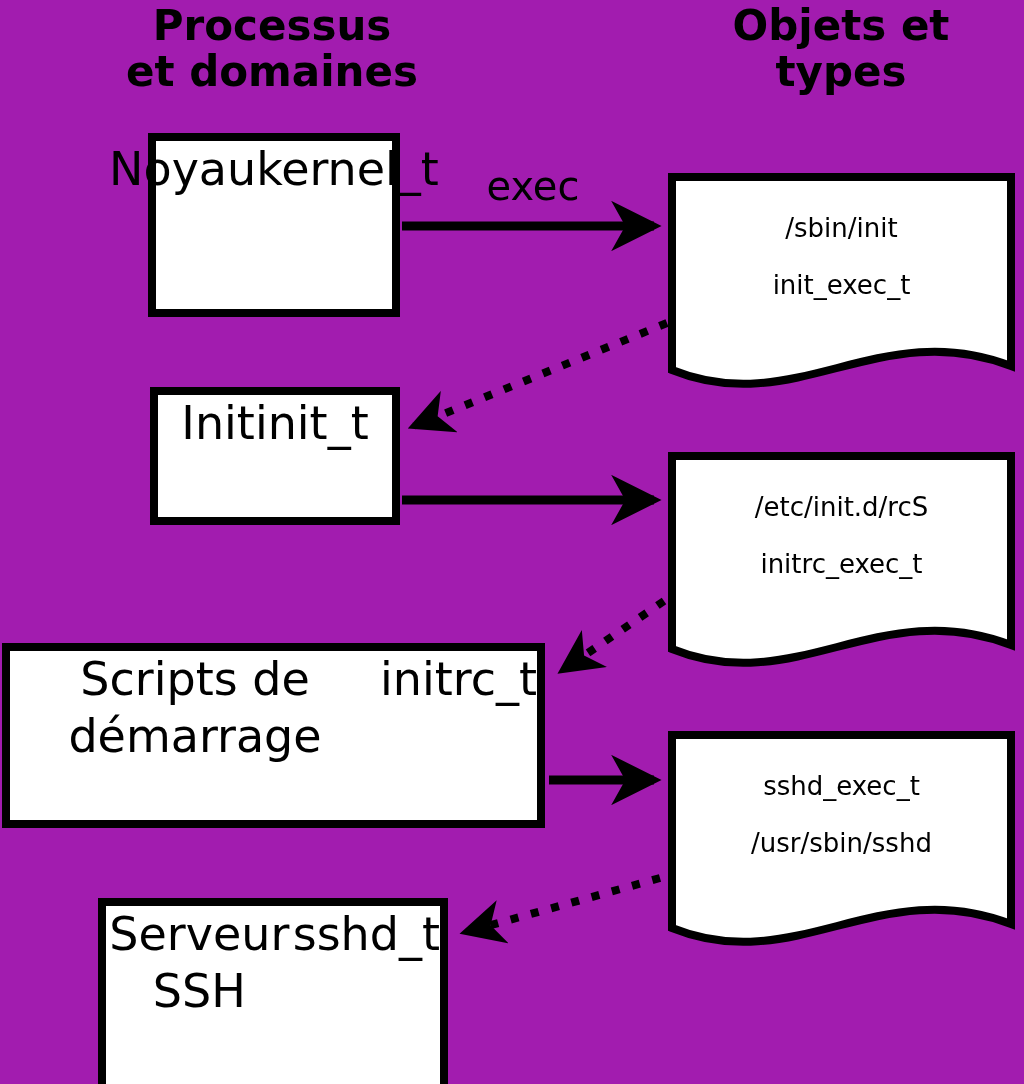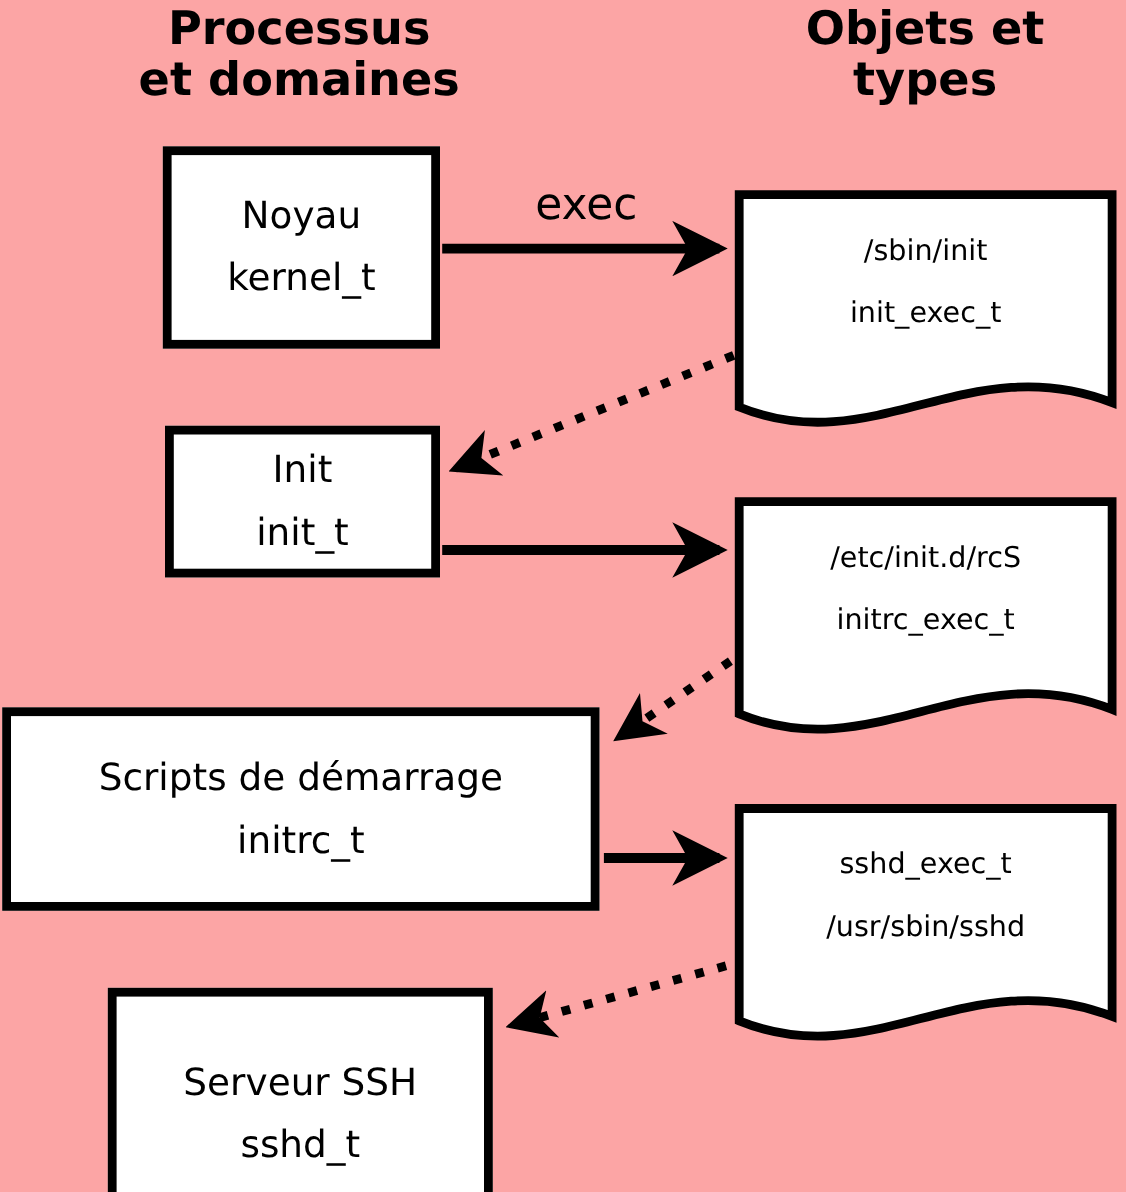--- a/index.html
+++ b/index.html
@@ -1,20 +1,20 @@
 <!DOCTYPE html>
 <html lang="fr"><head>
 <meta charset="utf-8">
 <title>SELinux domain transitions diagram</title>
 <style>
   html,body{margin:0;padding:0;background:#ffffff;}
   #canvas{
     position:relative;
     width:1024px;height:1084px;
-    background:#fca5a5;
+    background:#a21caf;
     font-family:"DejaVu Sans","Liberation Sans",sans-serif;
     color:#000;
     overflow:hidden;
   }
   
   .col-header{
     position:absolute;
     width:400px;
     text-align:center;
     font-weight:bold;
@@ -22,25 +22,24 @@
     line-height:46px;
     z-index:3;
   }
   
   .pbox{
     position:absolute;
     box-sizing:border-box;
     border:8px solid #000;
     background:#fff;
     display:flex;
-    flex-direction:column;
-    align-items:center;
+    flex-direction:row;
     justify-content:center;
     text-align:center;
-    font-size:34px;
+    font-size:46px;
     line-height:57px;
     z-index:1;
   }
   
   .doc-text{
     position:absolute;
     width:347px;
     text-align:center;
     font-size:26px;
     line-height:57px;

